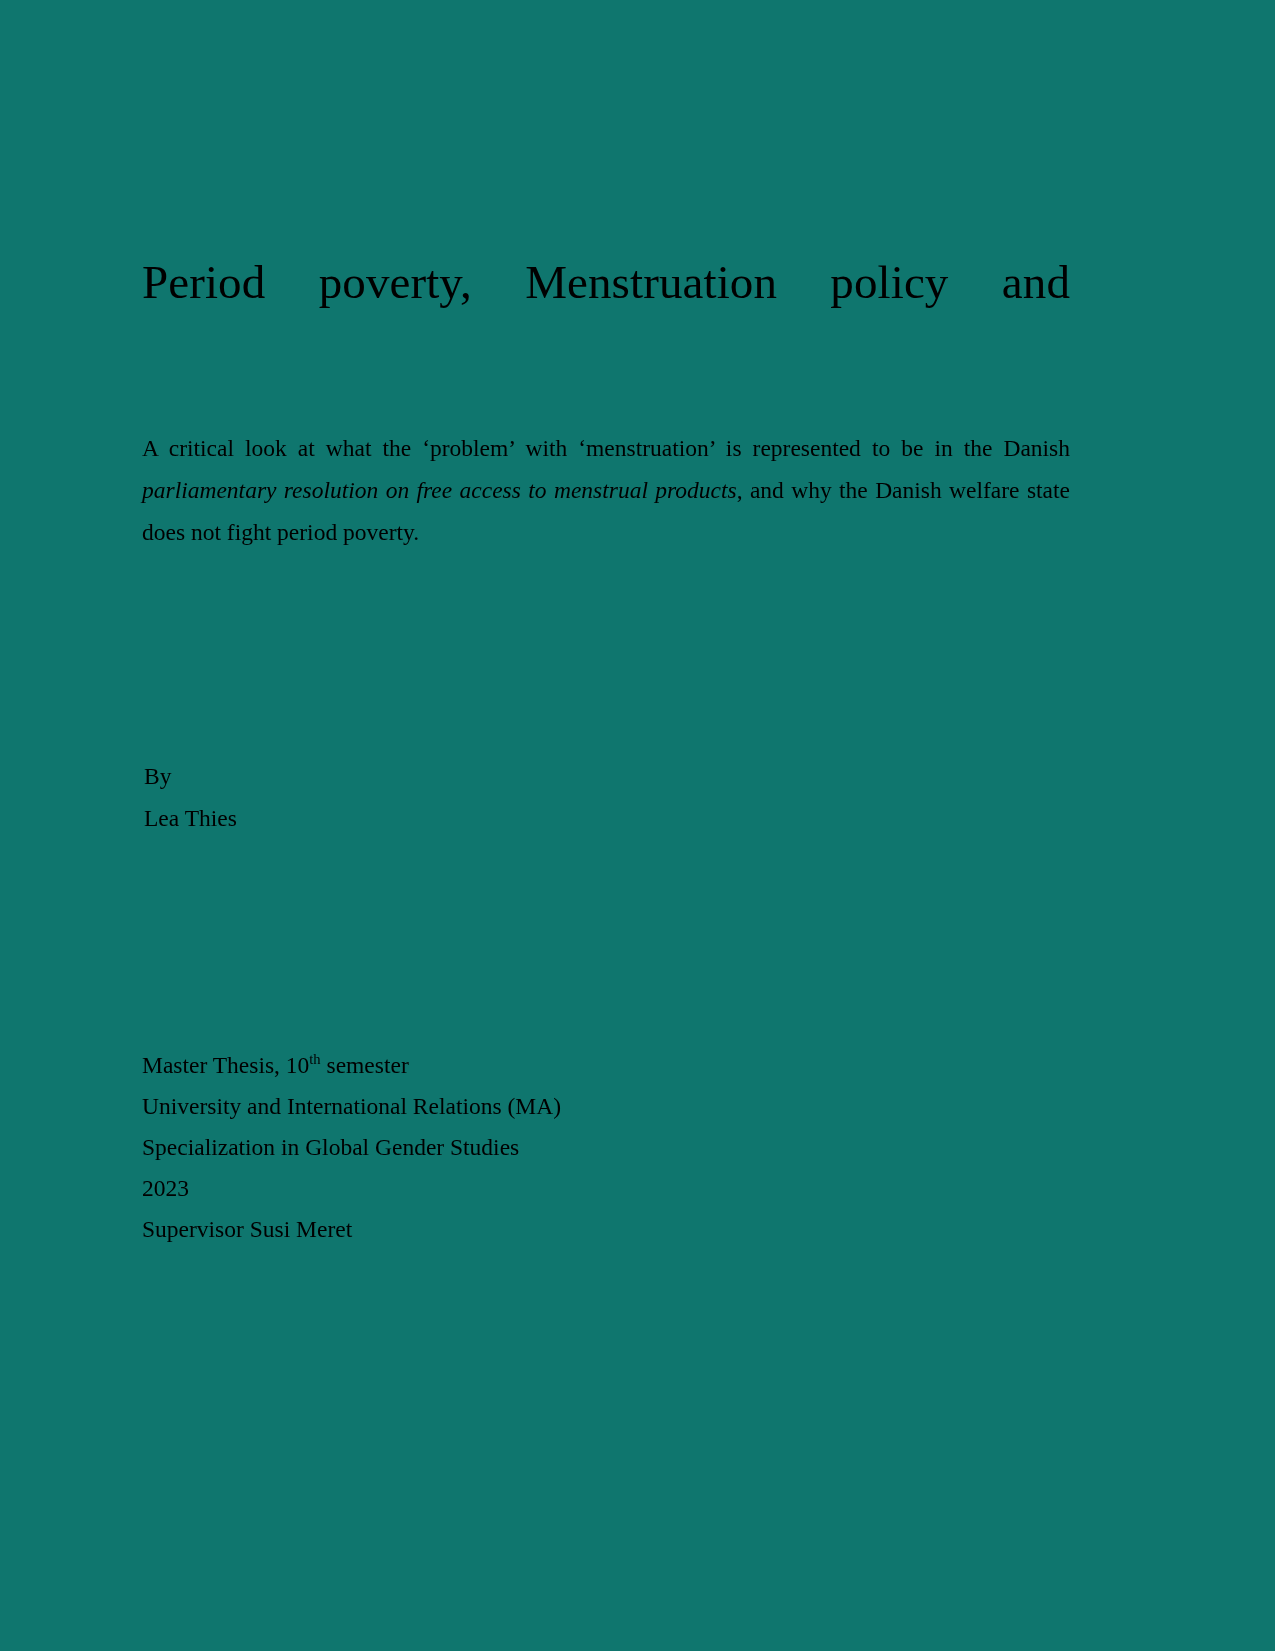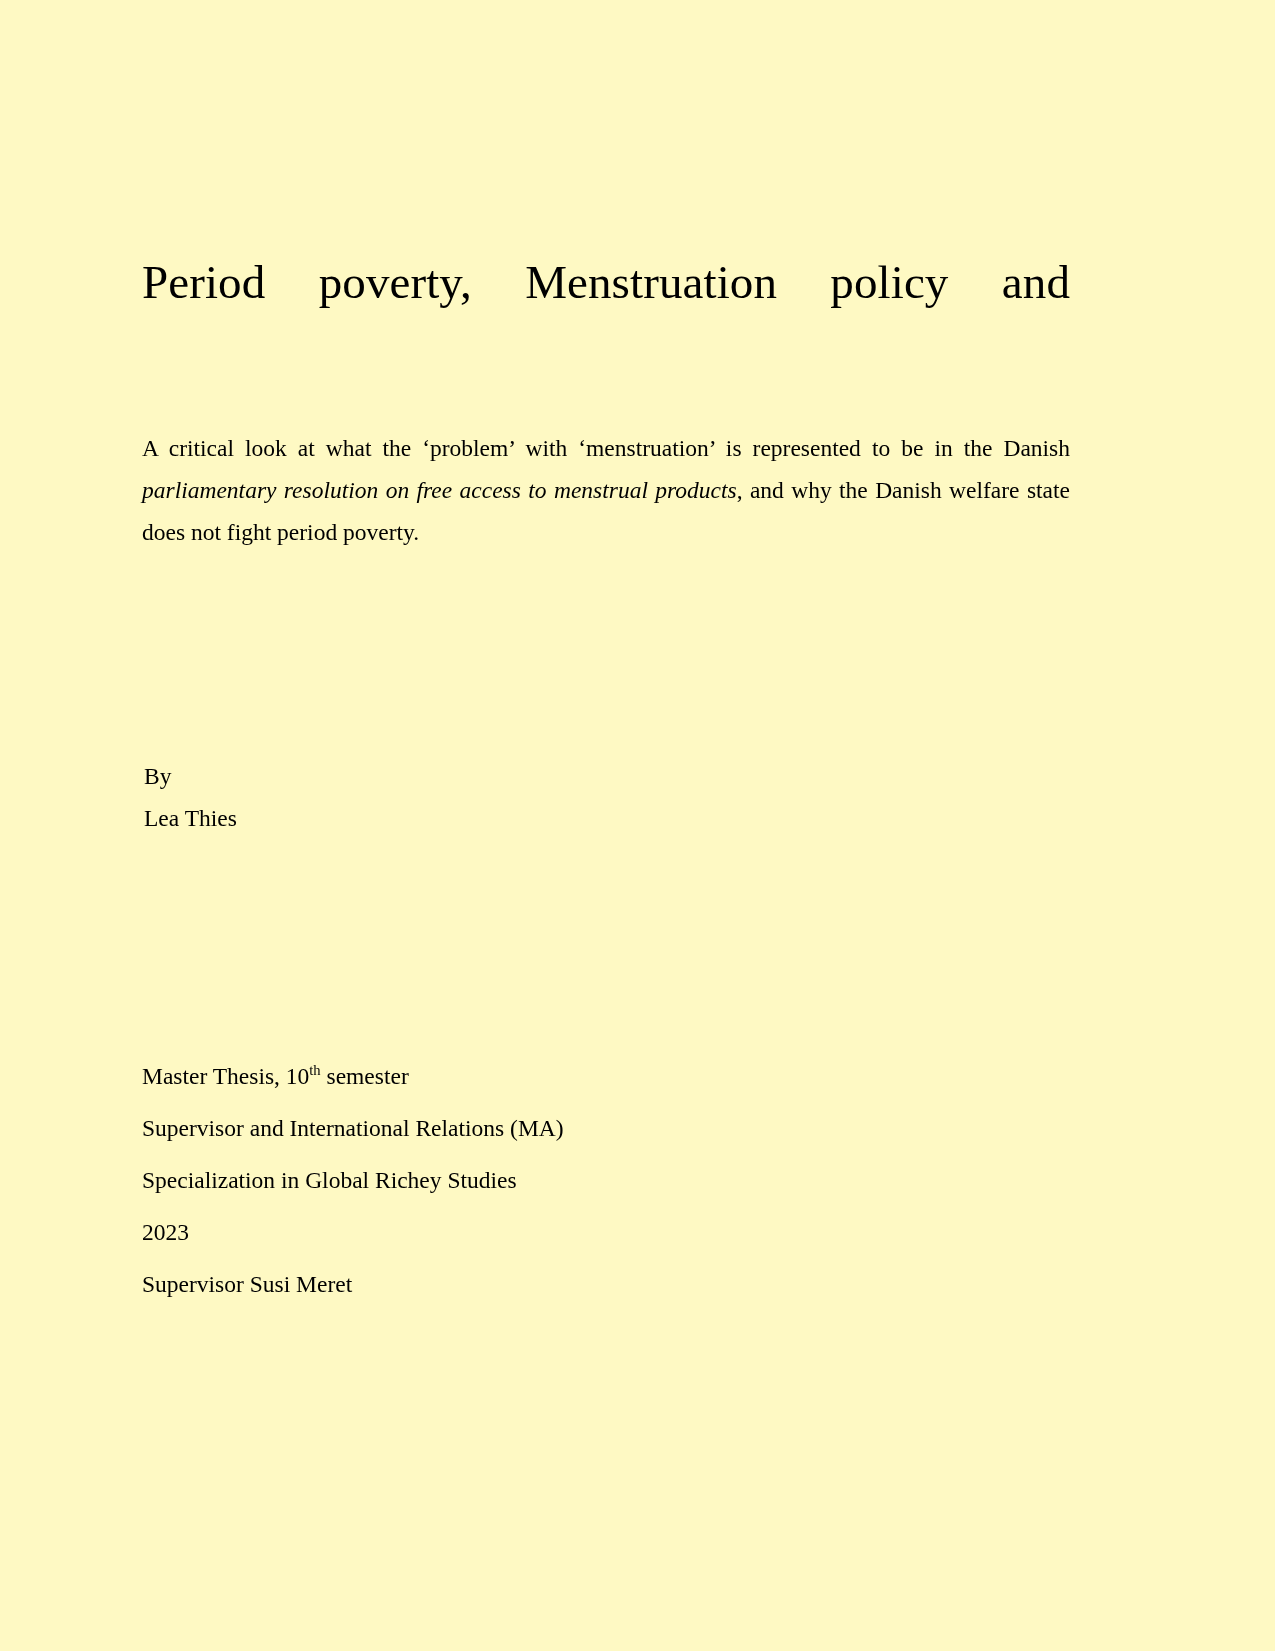--- a/index.html
+++ b/index.html
@@ -9,21 +9,21 @@
   }
   body {
     font-family: "Liberation Serif", "DejaVu Serif", serif;
     color: #000000;
     -webkit-font-smoothing: antialiased;
   }
   .page {
     position: relative;
     width: 1275px;
     height: 1651px;
-    background: #fef9c3;
+    background: #0f766e;
     margin: 0 auto;
     overflow: hidden;
   }
   .content {
     position: absolute;
     left: 142px;
     top: 0;
     width: 928px;   
     height: 100%;
   }
@@ -93,21 +93,20 @@
     position: absolute;
     top: 1045px;
     left: 0;
     width: 928px;
     font-size: 23.5px;
     line-height: 41px;
   }
   .meta-block .meta-line {
     display: block;
     white-space: pre-wrap;
-    margin-top: 11px;
   }
   .meta-block sup {
     font-size: 0.62em;
     vertical-align: super;
     line-height: 0;
   }
 </style>
 </head>
 <body>
 
@@ -120,20 +119,20 @@
 
     <p class="subtitle"><span>A critical look at what the ‘problem’ with ‘menstruation’ is represented to be in the Danish </span><em>parliamentary resolution on free access to menstrual products</em><span>, and why the Danish welfare state does not fight period poverty.</span></p>
 
     <div class="author-block">
       <span class="line">By</span>
       <span class="line">Lea Thies</span>
     </div>
 
     <div class="meta-block">
       <span class="meta-line"><span>Master Thesis, 10</span><sup>th</sup><span> semester</span></span>
-      <span class="meta-line">Supervisor and International Relations (MA)</span>
-      <span class="meta-line">Specialization in Global Richey Studies</span>
+      <span class="meta-line">University and International Relations (MA)</span>
+      <span class="meta-line">Specialization in Global Gender Studies</span>
       <span class="meta-line">2023</span>
       <span class="meta-line">Supervisor Susi Meret</span>
     </div>
 
   </div>
 </div>
 
 </body></html>

